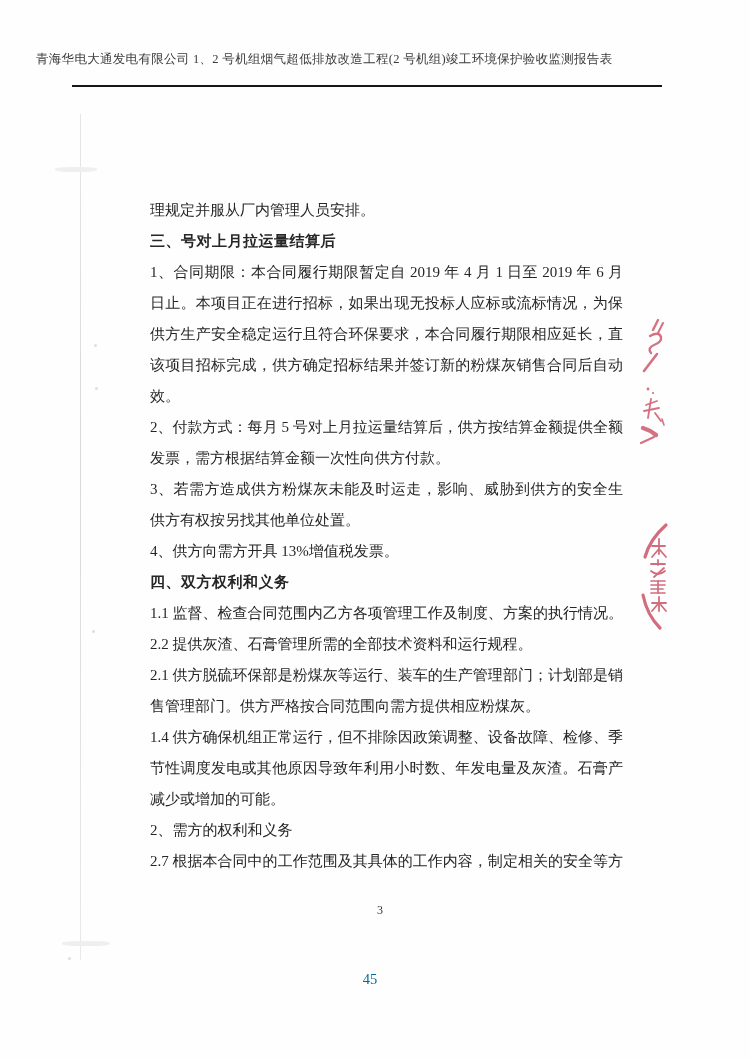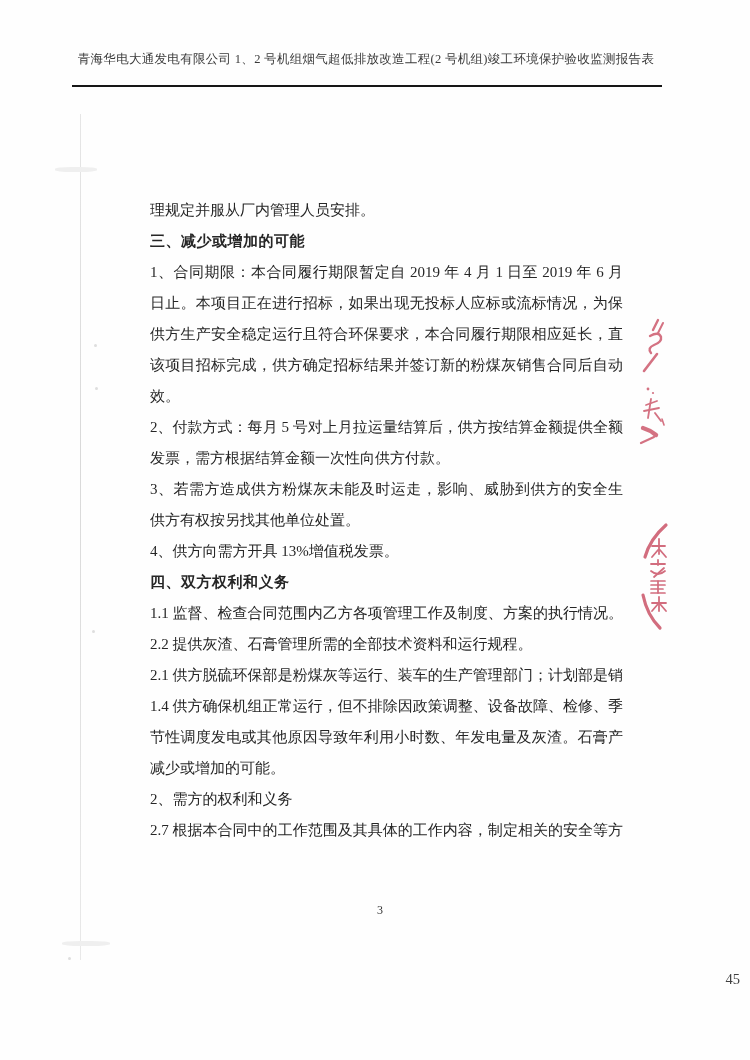--- a/index.html
+++ b/index.html
@@ -6,21 +6,21 @@
   body{
     width:750px;height:1060px;position:relative;overflow:hidden;
     background:#ffffff;
     font-family:"Liberation Serif","DejaVu Serif",serif;
     color:#2b2b2b;
   }
   .page{position:absolute;inset:0;background:#fefefe;}
   
   .header-title{
     position:absolute;left:36px;top:51px;width:660px;
-    text-align:center;font-size:12.5px;letter-spacing:.3px;color:#3a3a3a;
+    font-size:12.5px;letter-spacing:.3px;color:#3a3a3a;
     white-space:nowrap;
   }
   .header-rule{
     position:absolute;left:72px;top:85px;width:590px;height:2px;
     background:#161616;
   }
   
   .crease{
     position:absolute;left:80px;top:114px;width:1px;height:846px;
     background:linear-gradient(#e6e6e6,#d9d9d9 40%,#e9e9e9);
@@ -37,22 +37,22 @@
     white-space:normal;text-align:justify;text-align-last:justify;
     text-justify:inter-character;overflow:hidden;height:31px;
   }
   .line.bold{font-weight:700;letter-spacing:.5px;}
   
   .section-pagenum{
     position:absolute;left:150px;top:903px;width:460px;text-align:center;
     font-size:12px;color:#333;
   }
   .doc-pagenum{
-    position:absolute;left:0;top:971px;width:740px;text-align:right;
-    font-size:14.5px;color:#404040;
+    position:absolute;left:0;top:971px;width:740px;text-align:center;
+    font-size:14.5px;color:#0369a1;
   }
   
   .stamp{position:absolute;}
   .stamp svg{display:block;}
 </style>
 </head>
 <body>
 
 <div class="page">
 
@@ -62,35 +62,36 @@
   <div class="crease"></div>
   <div class="smudge" style="left:55px;top:167px;width:42px;height:5px;"></div>
   <div class="smudge" style="left:62px;top:941px;width:48px;height:5px;"></div>
   <div class="speck" style="left:94px;top:344px;width:3px;height:3px;"></div>
   <div class="speck" style="left:95px;top:387px;width:3px;height:3px;"></div>
   <div class="speck" style="left:92px;top:630px;width:3px;height:3px;"></div>
   <div class="speck" style="left:68px;top:957px;width:3px;height:3px;"></div>
 
   <div class="body-block" id="body-lines">
       <div class="line">理规定并服从厂内管理人员安排。</div>
-      <div class="line bold">三、减少或增加的可能</div>
+      <div class="line bold">三、号对上月拉运量结算后</div>
       <div class="line justify">1、合同期限：本合同履行期限暂定自 2019 年 4 月 1 日至 2019 年 6 月 30</div>
       <div class="line justify">日止。本项目正在进行招标，如果出现无投标人应标或流标情况，为保证</div>
       <div class="line justify">供方生产安全稳定运行且符合环保要求，本合同履行期限相应延长，直至</div>
       <div class="line justify">该项目招标完成，供方确定招标结果并签订新的粉煤灰销售合同后自动失</div>
       <div class="line">效。</div>
       <div class="line justify">2、付款方式：每月 5 号对上月拉运量结算后，供方按结算金额提供全额</div>
       <div class="line">发票，需方根据结算金额一次性向供方付款。</div>
       <div class="line justify">3、若需方造成供方粉煤灰未能及时运走，影响、威胁到供方的安全生产，</div>
       <div class="line">供方有权按另找其他单位处置。</div>
       <div class="line">4、供方向需方开具 13%增值税发票。</div>
       <div class="line bold">四、双方权利和义务</div>
       <div class="line justify">1.1 监督、检查合同范围内乙方各项管理工作及制度、方案的执行情况。</div>
       <div class="line">2.2 提供灰渣、石膏管理所需的全部技术资料和运行规程。</div>
       <div class="line justify">2.1 供方脱硫环保部是粉煤灰等运行、装车的生产管理部门；计划部是销</div>
+      <div class="line">售管理部门。供方严格按合同范围向需方提供相应粉煤灰。</div>
       <div class="line justify">1.4 供方确保机组正常运行，但不排除因政策调整、设备故障、检修、季</div>
       <div class="line justify">节性调度发电或其他原因导致年利用小时数、年发电量及灰渣。石膏产量</div>
       <div class="line">减少或增加的可能。</div>
       <div class="line">2、需方的权利和义务</div>
       <div class="line justify">2.7 根据本合同中的工作范围及其具体的工作内容，制定相关的安全等方</div>
     </div>
 
   <div class="stamp" style="left:632px;top:312px;">
     <svg width="40" height="140" viewBox="0 0 40 140" fill="none" stroke="#cb5468" stroke-linecap="round" opacity="0.82">
       <path d="M26,8 l-5,10" stroke-width="2.4"></path>

